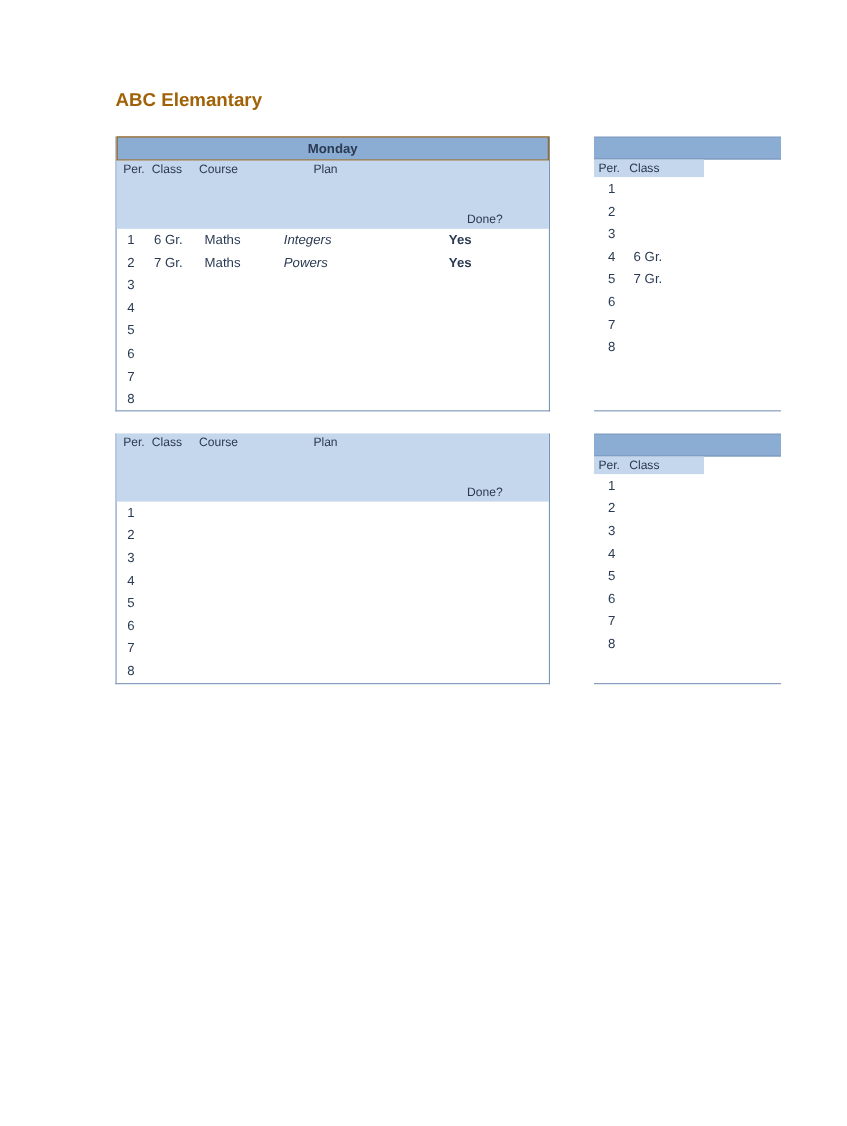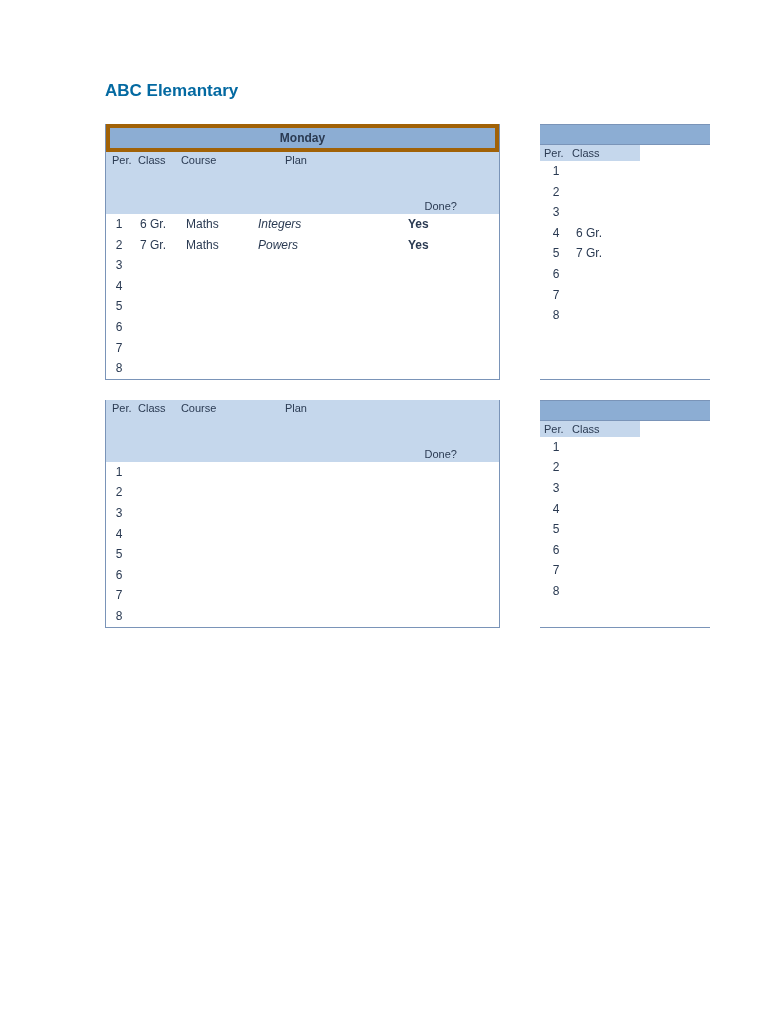--- a/index.html
+++ b/index.html
@@ -8,21 +8,21 @@
     background: #fff;
     width: 770px;
     height: 1024px;
     overflow: hidden;
     position: relative;
   }
   .page {
     padding: 80px 0 0 105px;
   }
   .title {
-    color: #0369a1;
+    color: #a16207;
     font-size: 17px;
     font-weight: bold;
     line-height: 1.3;
     margin-bottom: 22px;
   }
   .grid-row {
     display: flex;
     margin-bottom: 20px;
   }
   .main-table {
@@ -39,21 +39,21 @@
     background: #fff;
     overflow: hidden;
   }
   .day-header {
     background: #8cadd3;
     color: #2a3a52;
     font-weight: bold;
     text-align: center;
     font-size: 12px;
     padding: 3px 0;
-    border: 4px solid #a16207;
+    border: 1px solid #a16207;
   }
   .side-day-header {
     background: #8cadd3;
     height: 21px;
     border-top: 1px solid #7a94b8;
     border-bottom: 1px solid #7a94b8;
     width: 100%;
   }
   .col-headers {
     background: #c5d7ec;

